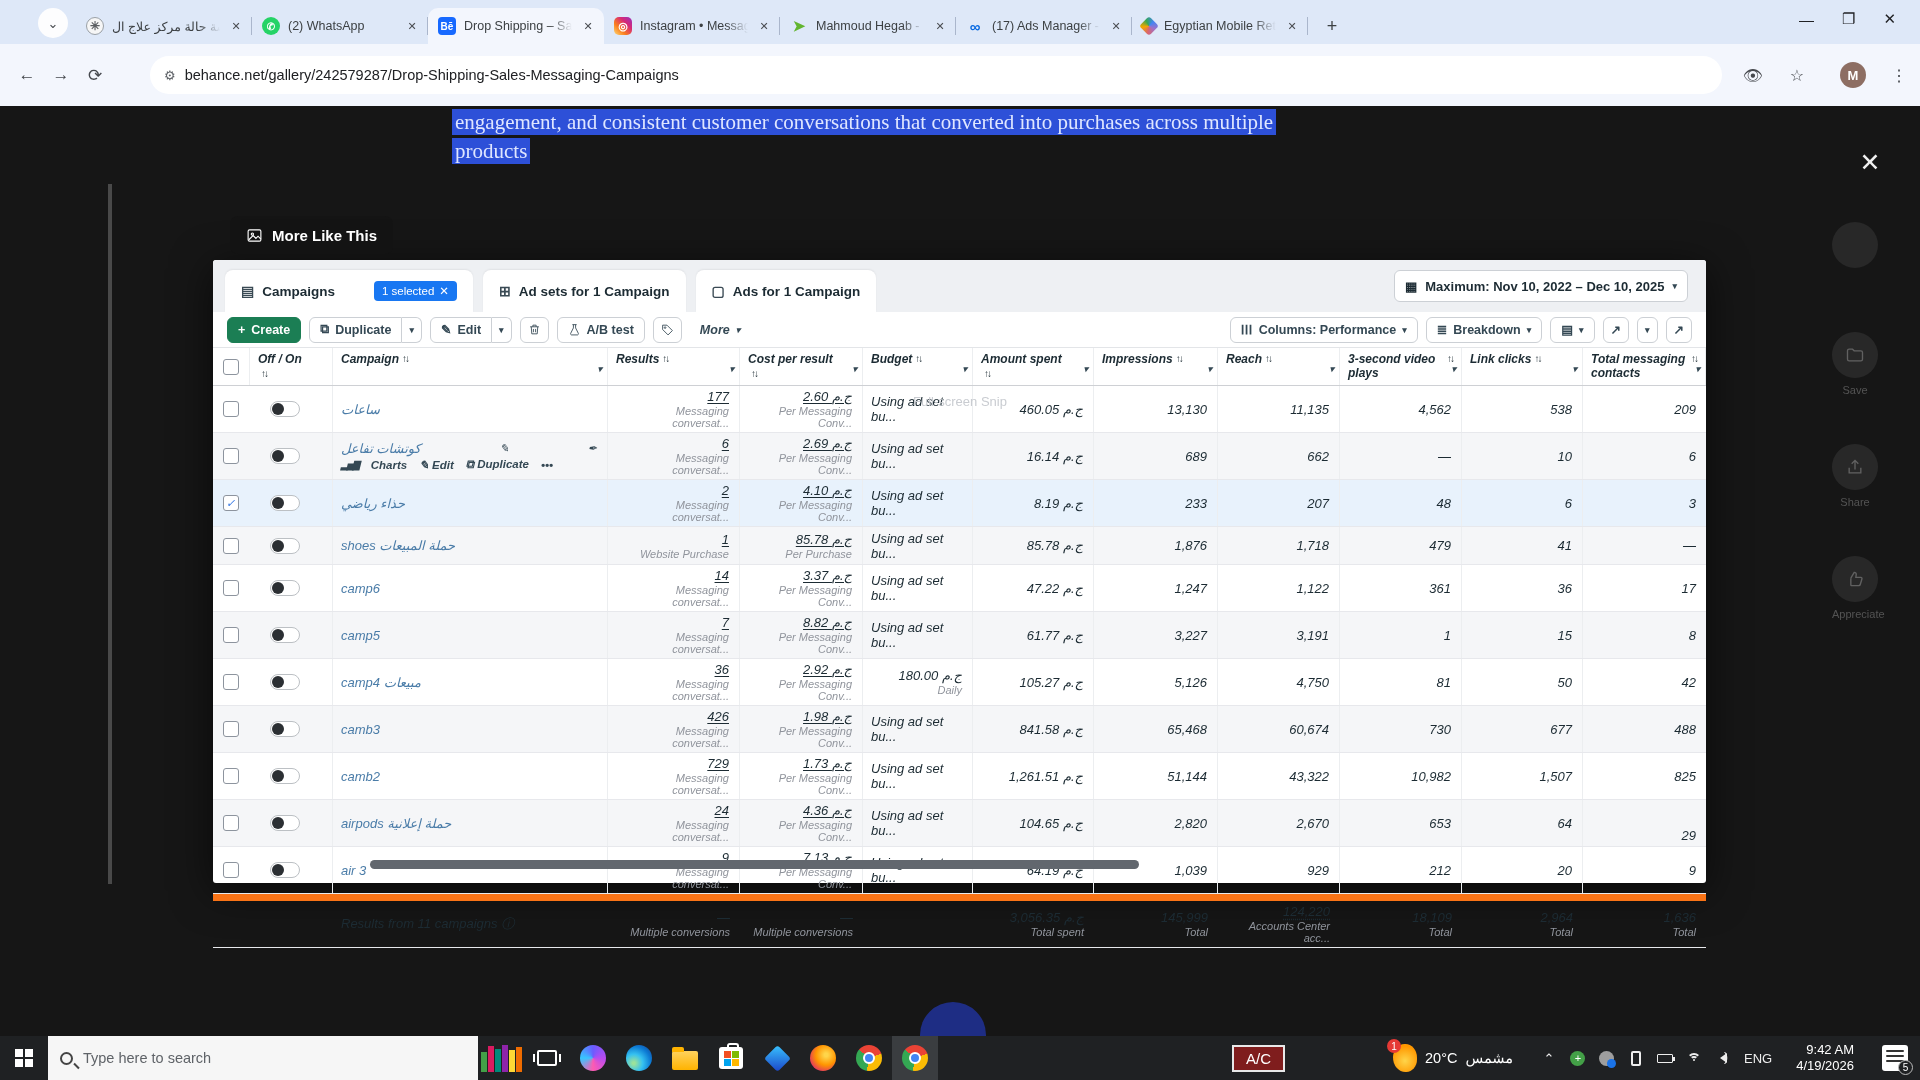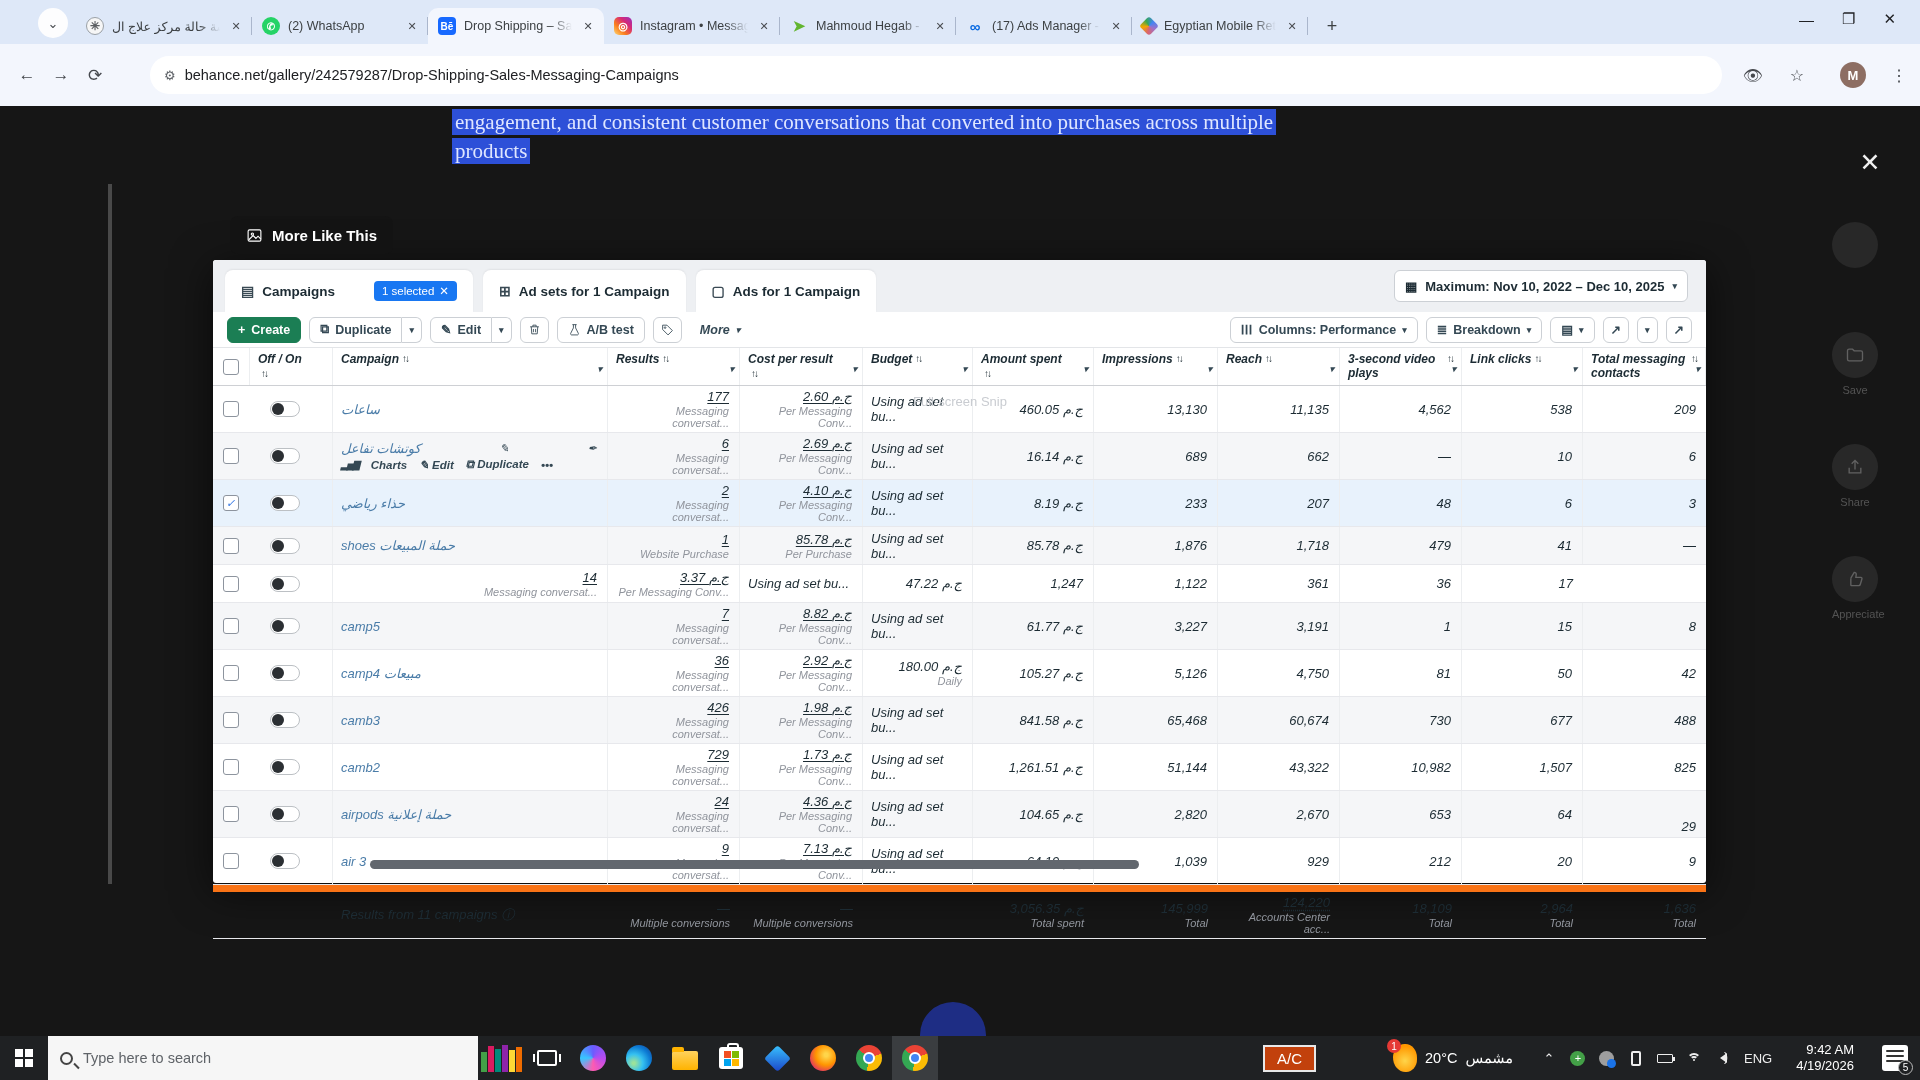--- a/index.html
+++ b/index.html
@@ -125,21 +125,21 @@
   .store::before{content:"";position:absolute;left:8px;top:-4px;width:8px;height:5px;border:2px solid #fff;border-bottom:none;border-radius:3px 3px 0 0;}
   .store i{display:grid;grid-template-columns:7px 7px;gap:1px;}
   .store i b{width:7px;height:7px;}
   .store i b:nth-child(1){background:#f25022;}.store i b:nth-child(2){background:#7fba00;}
   .store i b:nth-child(3){background:#00a4ef;}.store i b:nth-child(4){background:#ffb900;}
   .diamond{width:19px;height:19px;background:linear-gradient(135deg,#38c3ff,#1b44c8);transform:rotate(45deg);border-radius:3px;}
   .firefox{width:26px;height:26px;border-radius:50%;background:radial-gradient(circle at 62% 38%,#ffd54a 8%,#ff9500 45%,#e3355f 78%,#b5007f);}
   .chrome-logo{width:26px;height:26px;border-radius:50%;background:conic-gradient(from -50deg,#ea4335 0 120deg,#fbbc05 0 240deg,#34a853 0 360deg);display:flex;align-items:center;justify-content:center;}
   .chrome-logo i{width:12px;height:12px;border-radius:50%;background:#4285f4;border:2px solid #fff;}
   #tb-right{margin-left:auto;display:flex;align-items:center;height:44px;}
-  #ac-box{border:2px solid #e8e8e8;background:#c2410c;color:#fff;font-size:15px;padding:3px 12px;margin-right:77px;}
+  #ac-box{border:2px solid #e8e8e8;background:#7f1d1d;color:#fff;font-size:15px;padding:3px 12px;margin-right:108px;}
   #weather{display:flex;align-items:center;gap:8px;margin-right:28px;font-size:14.5px;}
   #weather .wicon{width:24px;height:28px;background:radial-gradient(circle at 50% 60%,#ffd54a,#ff9800 70%);border-radius:50% 50% 46% 54%;position:relative;}
   #weather .wbadge{position:absolute;left:-6px;top:-5px;width:14px;height:14px;border-radius:50%;background:#e53935;color:#fff;font-size:10px;display:flex;align-items:center;justify-content:center;}
   .tray{display:flex;align-items:center;gap:13px;margin-right:14px;}
   .tray .titem{font-size:13px;color:#eee;display:flex;align-items:center;justify-content:center;min-width:16px;}
   .dot-green{width:15px;height:15px;border-radius:50%;background:#43a047;color:#fff;font-size:11px;display:flex;align-items:center;justify-content:center;}
   .dot-blue{width:15px;height:15px;border-radius:50%;background:#9e9e9e;position:relative;}
   .dot-blue::after{content:"";position:absolute;right:-2px;bottom:-2px;width:9px;height:9px;border-radius:50%;background:#1a73e8;}
   .phone-ico{width:10px;height:15px;border:2px solid #eee;border-radius:2px;}
   .batt{width:16px;height:9px;border:1.5px solid #eee;border-radius:1px;position:relative;}
@@ -604,20 +604,25 @@
               <span class="val">—</span>
             </div>
           </div>
           <div class="trow drow">
             <div class="cell" style="border-right: none; align-items: center;">
               <div class="cb"></div>
             </div>
             <div class="cell">
               <div class="toggle"></div>
             </div>
+            <div class="cell">
+              <div class="pinrow">
+                <span class="campname">camp6</span>
+              </div>
+            </div>
             <div class="cell num">
               <span class="val u">14</span>
               <span class="sub">Messaging conversat...</span>
             </div>
             <div class="cell num">
               <span class="val u">3.37 ج.م</span>
               <span class="sub">Per Messaging Conv...</span>
             </div>
             <div class="cell">
               <span>Using ad set bu...</span>

